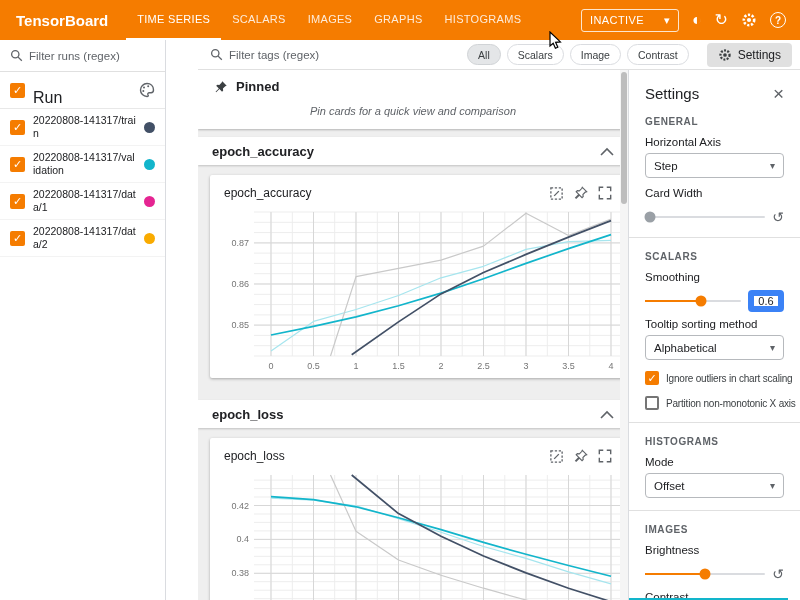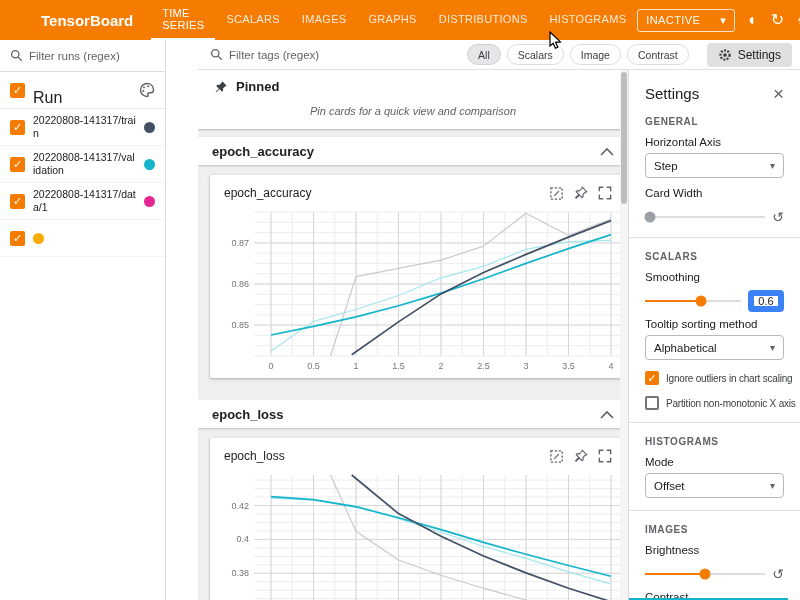--- a/index.html
+++ b/index.html
@@ -1,20 +1,20 @@
 <!DOCTYPE html>
 <html><head>
 <meta charset="utf-8">
 <style>
   * { margin:0; padding:0; box-sizing:border-box; }
   html,body { width:800px; height:600px; overflow:hidden; background:#fff;
               font-family:"Liberation Sans", sans-serif; color:#202124; }
 
   
-  .app-header { height:40px; background:#f57c00; display:flex; align-items:stretch;padding-left:25px; }
+  .app-header { height:40px; background:#f57c00; display:flex; align-items:stretch; }
   .logo { color:#fff; font-size:15px; font-weight:bold; display:flex; align-items:center; padding:0 18px 0 16px; }
   .tabs { display:flex; align-items:stretch; }
   .tab { display:flex; align-items:center; padding:0 11px; color:rgba(255,255,255,.85);
          font-size:11px; font-weight:500; letter-spacing:.3px; cursor:pointer; border-bottom:2px solid transparent; }
   .tab.active { color:#fff; border-bottom:2px solid #fff; }
   .header-right { margin-left:auto; display:flex; align-items:center; gap:13px; padding-right:14px; }
   .status-select { border:1px solid rgba(255,255,255,.8); border-radius:3px; color:#fff; font-size:11px;
                    letter-spacing:.4px; padding:4px 8px; display:flex; align-items:center; gap:20px; cursor:pointer; }
   .hicon { color:#fff; font-size:16px; line-height:1; cursor:pointer; }
   .help-icon { width:16px; height:16px; border:1.5px solid #fff; border-radius:50%; color:#fff;
@@ -106,21 +106,20 @@
 </head>
 <body>
 
 <header class="app-header">
   <div class="logo">TensorBoard</div>
   <nav class="tabs">
     <div class="tab active">TIME SERIES</div>
     <div class="tab">SCALARS</div>
     <div class="tab">IMAGES</div>
     <div class="tab">GRAPHS</div>
-    <div class="tab">DISTRIBUTIONS</div>
     <div class="tab">HISTOGRAMS</div>
   </nav>
   <div class="header-right">
     <div class="status-select">
       <span>INACTIVE</span>
       <span>▾</span>
     </div>
     <span class="hicon">◐</span>
     <span class="hicon">↻</span>
     <span class="hicon icon-btn">
@@ -175,20 +174,21 @@
       <span class="cb checked">
           <i>✓</i>
         </span>
       <span class="run-name">20220808-141317/data/1</span>
       <span class="run-dot" style="background-color: rgb(229, 37, 146);"></span>
     </div>
     <div class="run-row">
       <span class="cb checked">
           <i>✓</i>
         </span>
+      <span class="run-name">20220808-141317/data/2</span>
       <span class="run-dot" style="background-color: rgb(249, 171, 0);"></span>
     </div>
   </aside>
 
   <div class="right-region">
 
     <div class="toolbar">
       <div class="tag-filter">
         <svg width="13" height="13" viewBox="0 0 16 16">
             <circle cx="6.5" cy="6.5" r="4.5" fill="none" stroke="#5f6368" stroke-width="1.6"></circle>

